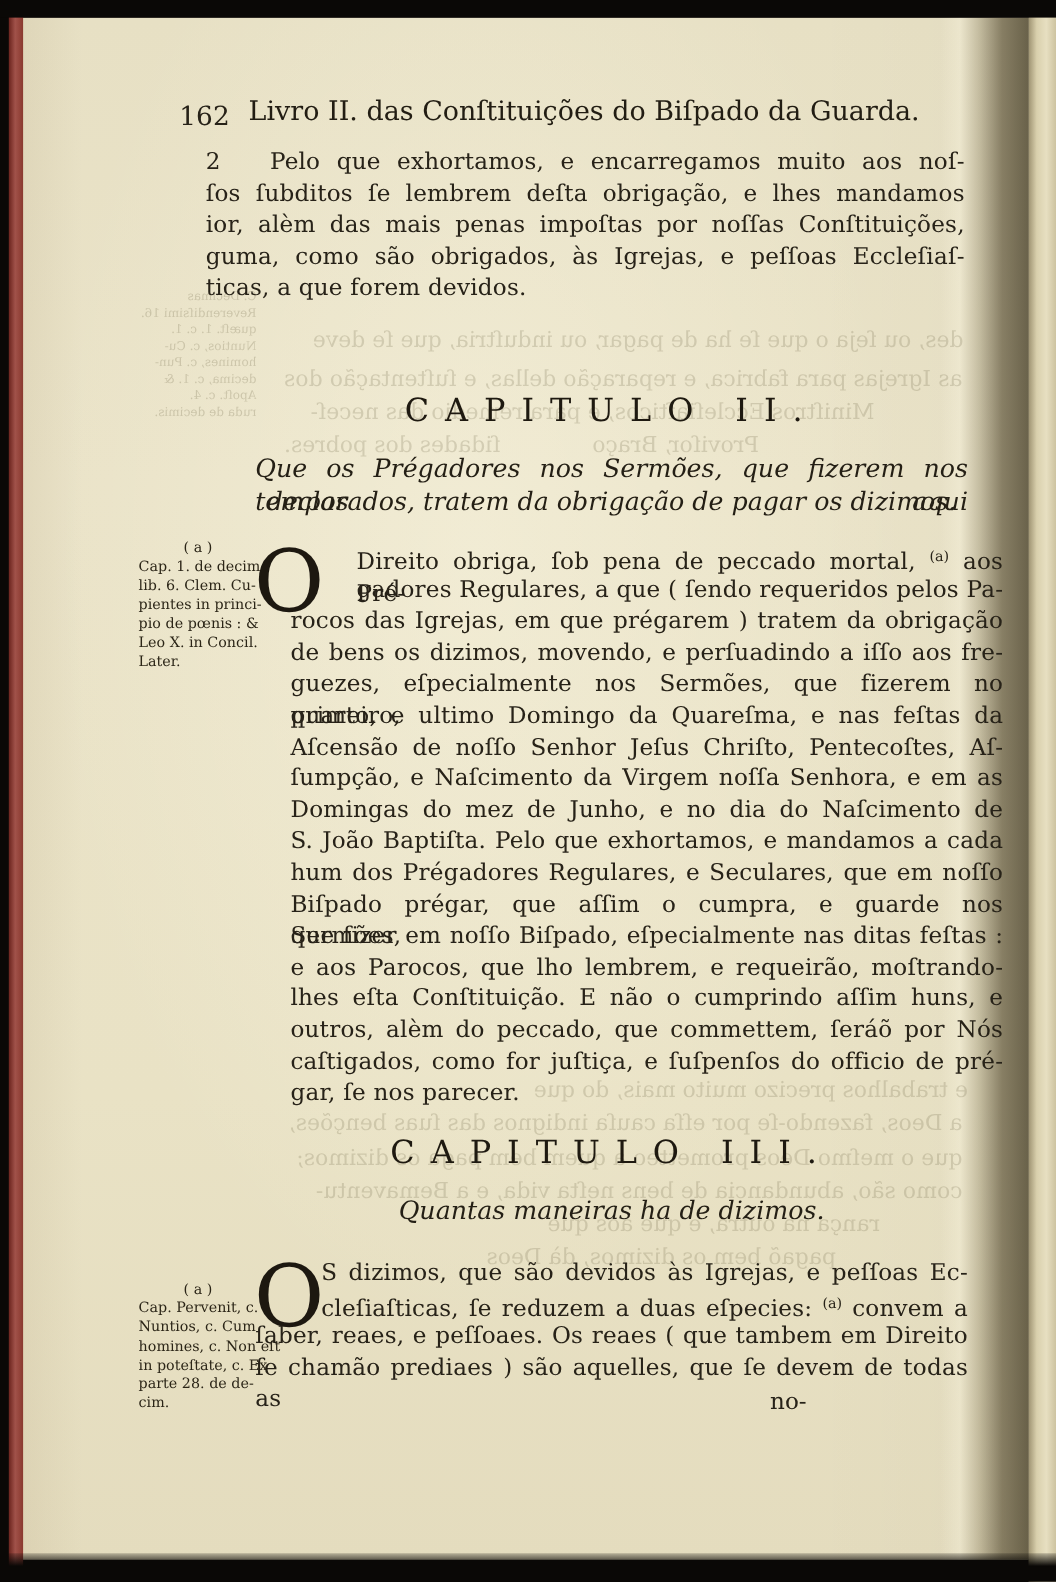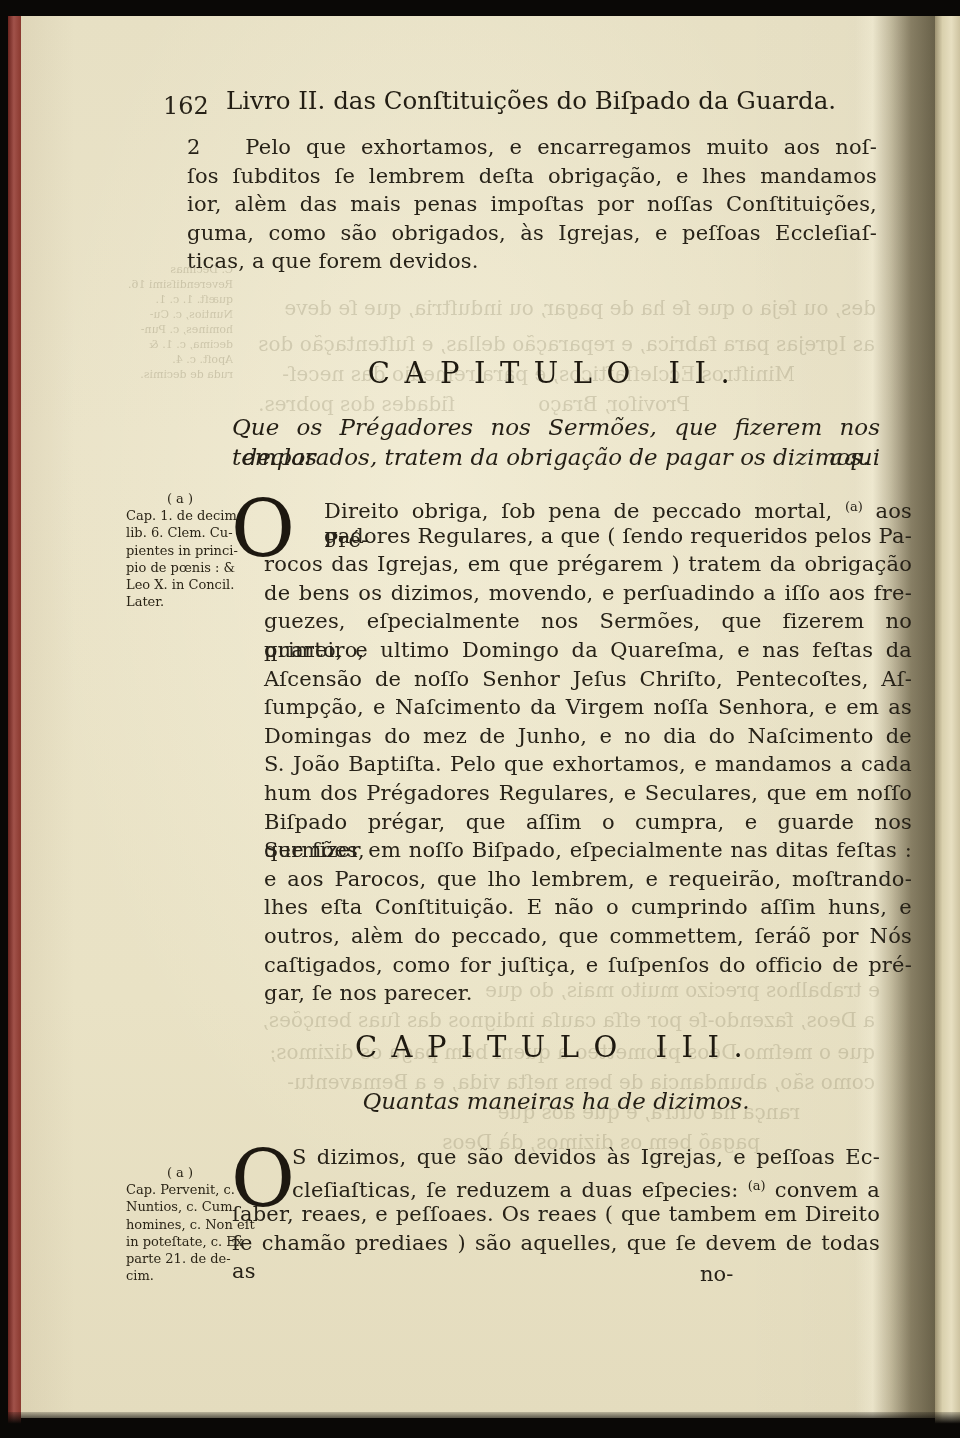--- a/index.html
+++ b/index.html
@@ -126,21 +126,21 @@
 
   <div class="tx heading" style="left:232px;top:1030px;width:648px;">CAPITULO III.</div>
   <div class="tx subt" style="left:232px;top:1088px;width:648px;text-align:center;">Quantas maneiras ha de dizimos.</div>
 
   <div class="tx note" style="left:126px;top:1164px;width:108px;">
     <div class="mark">( a )</div>
     <div class="ital">Cap. Pervenit, c.</div>
     <div class="ital">Nuntios, c. Cum</div>
     <div class="ital">homines, c. Non eſt</div>
     <div class="ital">in poteſtate, c. Ex</div>
-    <div class="ital">parte 21. de de-</div>
+    <div class="ital">parte 28. de de-</div>
     <div>cim.</div>
   </div>
 
   <div class="dropcap" style="left:231px;top:1148px;">O</div>
   <div class="tx" style="left:232px;top:1143px;width:648px;">
     <div class="body-ln jl pad-cap">S dizimos, que são devidos às Igrejas, e peſſoas Ec-</div>
     <div class="body-ln jl pad-cap"><span>cleſiaſticas, ſe reduzem a duas eſpecies: </span><span class="sup">(a)</span><span> convem a</span></div>
     <div class="body-ln jl">ſaber, reaes, e peſſoaes. Os reaes ( que tambem em Direito</div>
     <div class="body-ln jl">ſe chamão prediaes ) são aquelles, que ſe devem de todas as</div>
   </div>

